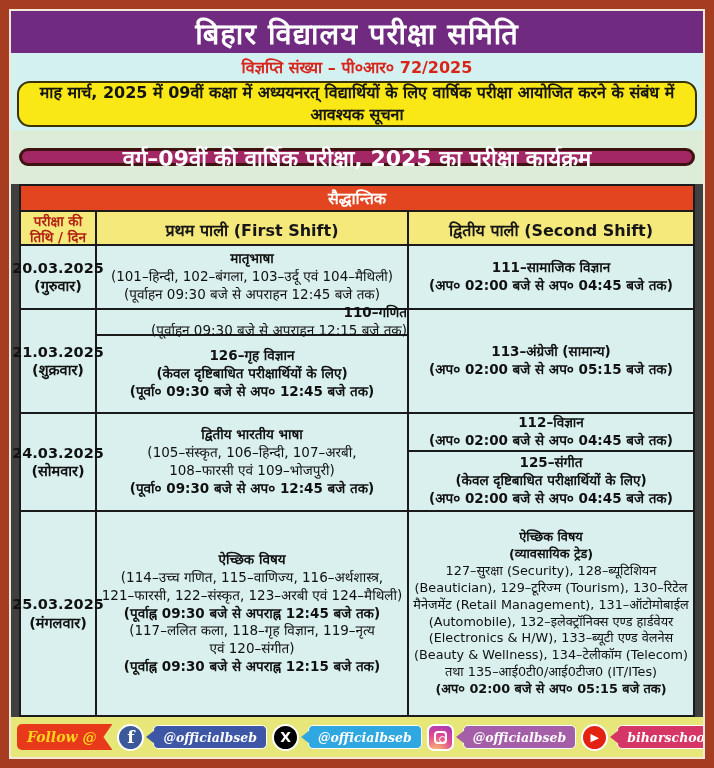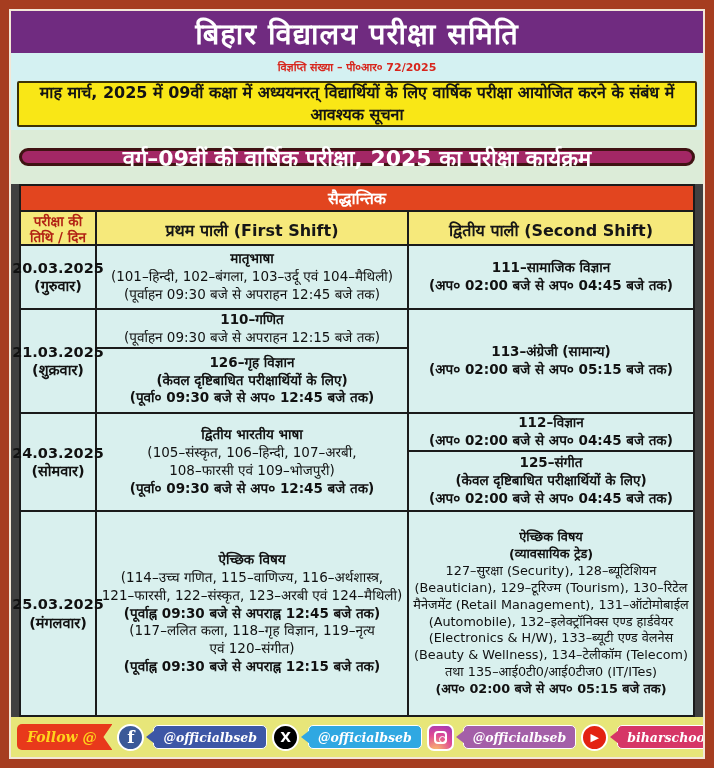--- a/index.html
+++ b/index.html
@@ -22,27 +22,27 @@
     display: flex; align-items: center; justify-content: center;
   }
   .masthead .title {
     color: #fff; font-weight: bold; font-size: 29px; letter-spacing: 1px;
     white-space: nowrap;
   }
   
   .notice-no {
     height: 27px; background: #d4f1f2;
     display: flex; align-items: center; justify-content: center;
-    color: #d8251c; font-weight: bold; font-size: 11px;
+    color: #d8251c; font-weight: bold; font-size: 16px;
   }
   
   .notice-wrap { height: 50px; padding: 1px 6px 3px; background: #d4f1f2; }
   .notice-box {
     height: 100%; background: #f9e716;
-    border: 2px solid #3c3206; border-radius: 2px;
+    border: 2px solid #3c3206; border-radius: 13px;
     display: flex; align-items: center; justify-content: center;
     text-align: center; font-weight: bold; font-size: 16px; color: #141414;
     line-height: 1.35; padding: 0 14px;
   }
   
   .banner-wrap { height: 54px; background: #dcecd8; padding: 18px 8px; }
   .banner {
     height: 100%; background: #a32765;
     border: 3px solid #401313; border-radius: 14px;
     display: flex; align-items: center; justify-content: center;
@@ -78,21 +78,21 @@
   }
   .cellbody div { width: 100%; }
   .cellbody .b { font-weight: bold; }
   .subsplit { display:flex; flex-direction:column; padding:0; }
   .subsplit .sub { border-bottom: 2px solid #1b1b1b; }
   .subsplit .sub:last-child { border-bottom: none; }
   .small .cellbody, .small.cellbody { font-size: 12.8px; }
   
   .r1 { height: 64px; }
   .r2 { height: 104px; }
-  .r2 .sub-a { height: 39px; }
+  .r2 .sub-a { height: 26px; text-align: right; }
   .r2 .sub-b { flex: 1; }
   .r3 { height: 98px; }
   .r3 .sub-a { height: 38px; }
   .r3 .sub-b { flex: 1; }
   .r4 { flex: 1; }
   
   .footer {
     height: 40px; background: #e7e679;
     display: flex; align-items: center; padding: 0 6px; gap: 5px;
   }

